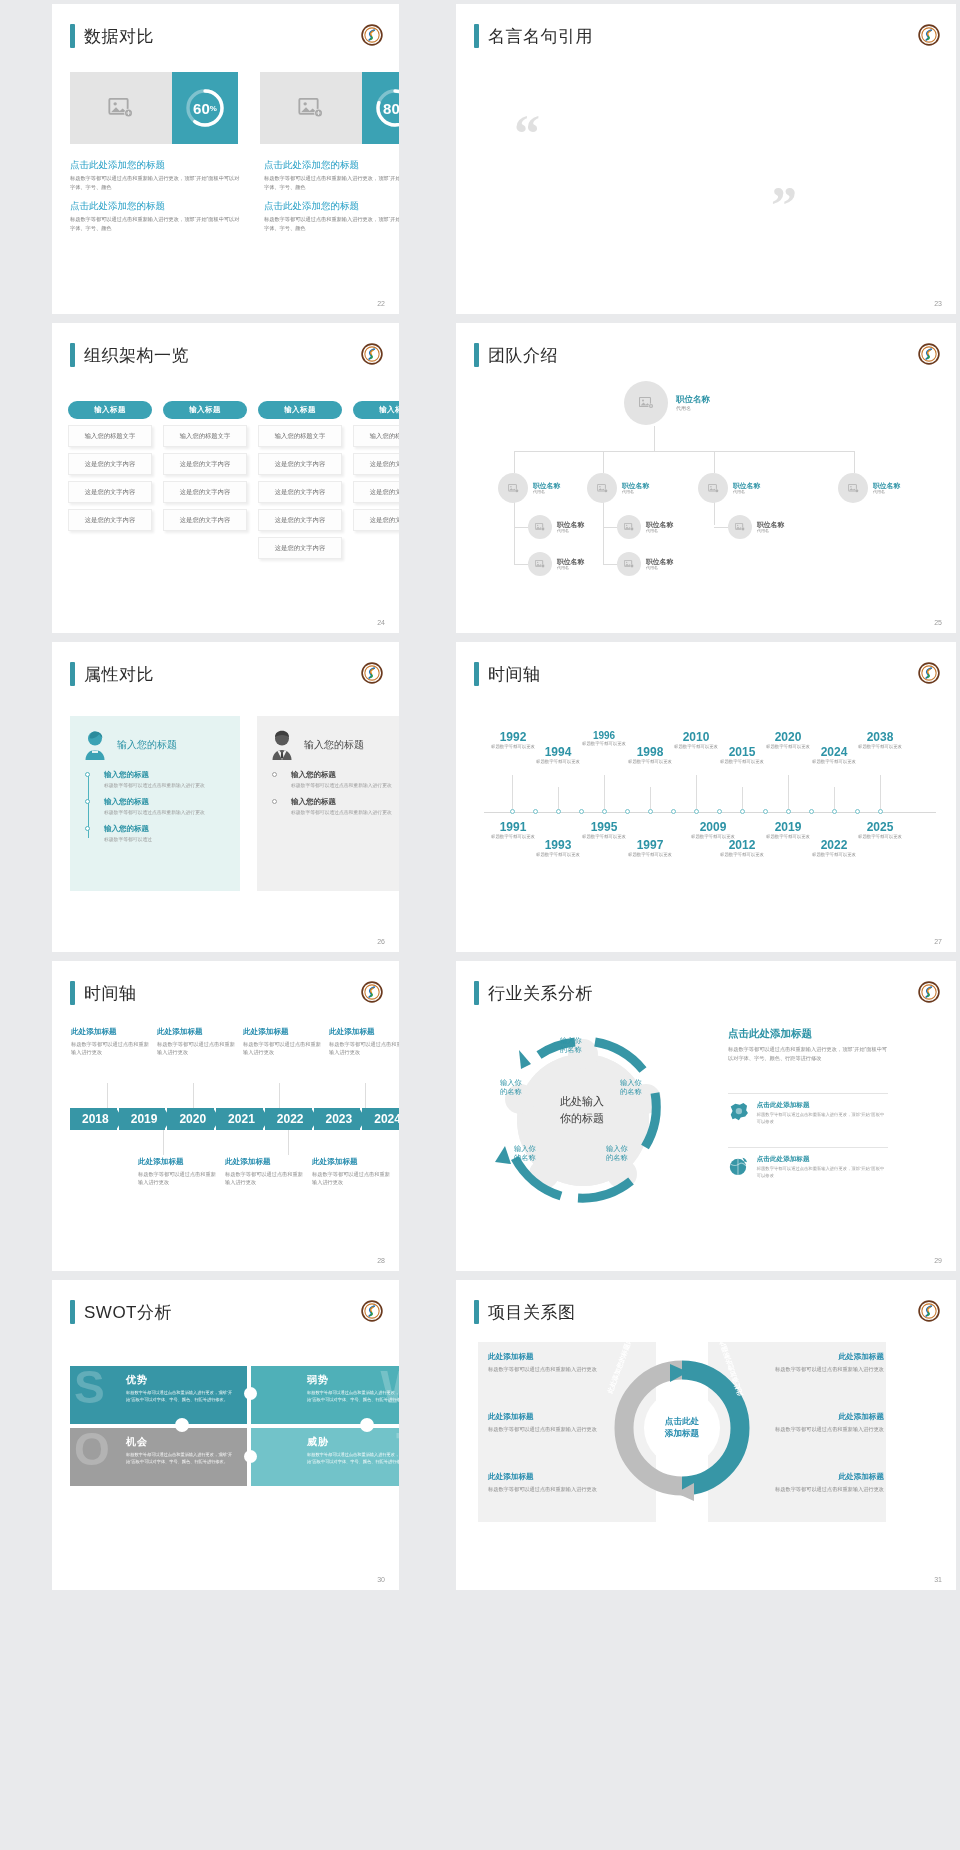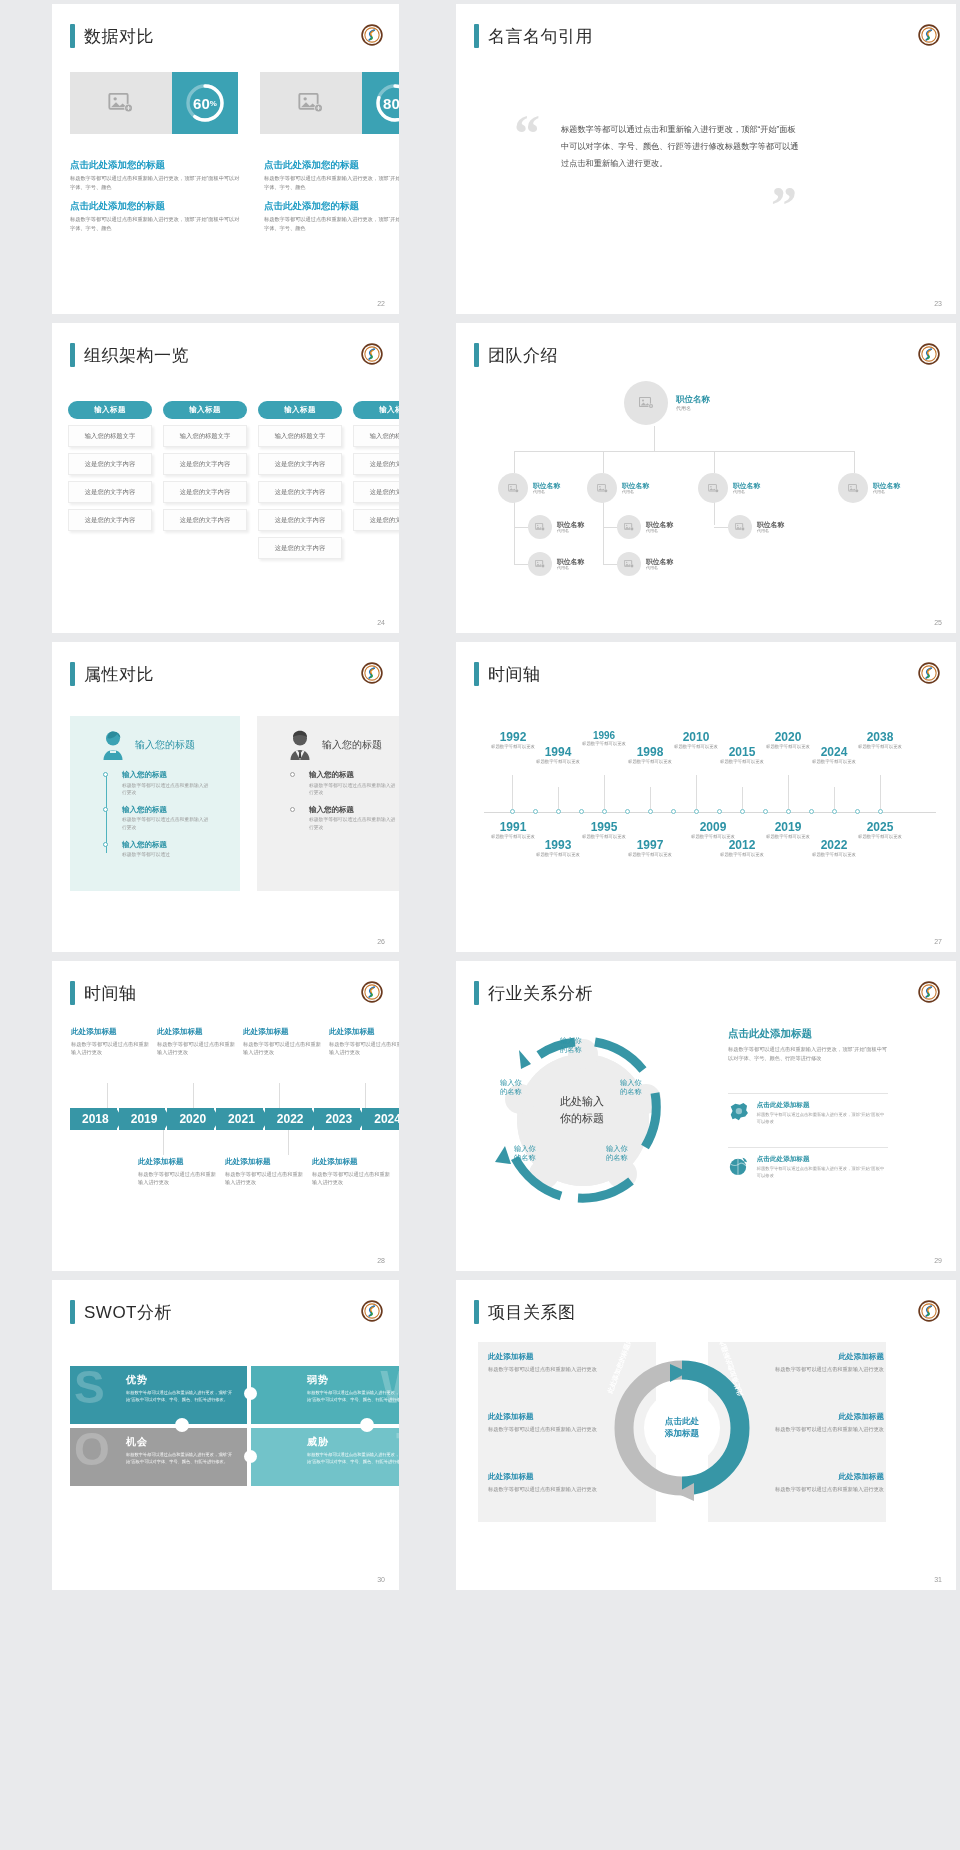--- a/index.html
+++ b/index.html
@@ -17,31 +17,31 @@
   .hdr { position:absolute; left:18px; top:20px; display:flex; align-items:center; gap:9px; }
   .hdr .bar { width:5px; height:24px; background:#3796a6; border-radius:1px; }
   .hdr .t { font-size:17px; color:#2b2b2b; letter-spacing:.5px; }
   .logo { position:absolute; right:16px; top:20px; width:22px; height:22px; }
   .pg { position:absolute; right:14px; bottom:7px; font-size:7px; color:#9b9b9b; }
 
   .teal { color:#2d93a6; }
 
   
   .s22-row { position:absolute; top:68px; left:18px; display:flex; gap:22px; }
-  .s22-card { width:168px; height:62px; display:flex;text-align:center; }
+  .s22-card { width:168px; height:72px; display:flex;text-align:center; }
   .s22-img { flex:1; background:#e4e4e4; display:flex; align-items:center; justify-content:center; }
   .s22-pc { width:66px; background:#3ba2b4; display:flex; align-items:center; justify-content:center; position:relative;}
   .ring { width:44px; height:44px; position:relative; }
   .ring .val { position:absolute; inset:0; display:flex; align-items:center; justify-content:center;
                color:#fff; font-size:15px; font-weight:600; }
   .ring .val sub { font-size:8px; vertical-align:super; }
   .imgico { width:26px; height:20px; }
   .s22-txt { position:absolute; left:18px; width:170px; }
   .s22-txt.c2 { left:212px; }
-  .s22-h { font-size:9.5px; font-weight:bold; color:#1f9cc4; margin-bottom:2px; }
+  .s22-h { font-size:9.5px; font-weight:normal; color:#1f9cc4; margin-bottom:2px; }
   .s22-p { font-size:5.2px; color:#7d7d7d; line-height:1.65; margin-bottom:9px; }
 
   
   .qm { position:absolute; font-family:"Liberation Serif", serif; color:#e0e0e0; font-weight:bold; }
   .q-body { position:absolute; left:105px; top:118px; width:240px; font-size:8.2px;
             color:#4d4d4d; line-height:2.05; }
 
   
   .org { position:absolute; top:78px; left:16px; display:flex; gap:11px; }
   .org-col { width:84px; display:flex; flex-direction:column; gap:6px; }
@@ -52,21 +52,21 @@
 
   
   .av { border-radius:50%; background:#e3e3e3; display:flex; align-items:center; justify-content:center; }
   .nm { font-size:8.5px; font-weight:bold; color:#2d93a6; line-height:1.15; }
   .nm.s { font-size:6.8px; }
   .sub { font-size:5px; color:#8a8a8a; }
   .sub.s { font-size:4px; }
   .ln { position:absolute; background:#dcdcdc; }
 
   
-  .attr { position:absolute; top:74px; width:170px; height:175px; padding:14px 30px; }
+  .attr { position:absolute; top:74px; width:170px; height:175px; padding:14px 12px; }
   .attr.a { left:18px; background:#e5f3f2; }
   .attr.b { left:205px; background:#f0f0f0; }
   .attr-head { display:flex; align-items:center; gap:9px; margin-bottom:10px; }
   .attr-title { font-size:10px; }
   .tl-wrap { position:relative; padding-left:22px; }
   .tl-line { position:absolute; left:6px; top:4px; bottom:6px; width:1px; }
   .tl-item { position:relative; margin-bottom:8px; }
   .tl-dot { position:absolute; left:-19px; top:2px; width:5px; height:5px; border-radius:50%;
             background:#fff; border:1px solid #4fb3bf; }
   .tl-h { font-size:7.5px; font-weight:bold; margin-bottom:1.5px; }
@@ -206,21 +206,20 @@
   </div>
   <svg class="logo" viewBox="0 0 40 40">
     <circle cx="20" cy="20" r="18" fill="none" stroke="#6b3a1e" stroke-width="3"></circle>
     <circle cx="20" cy="20" r="13" fill="#fff" stroke="#c8792e" stroke-width="2"></circle>
     <path d="M24 11 Q13 15 17 21 Q22 25 15 29" fill="none" stroke="#1b6fb5" stroke-width="3.2" stroke-linecap="round"></path>
     <path d="M22 13 Q15 17 19 21" fill="none" stroke="#e08a1e" stroke-width="2.6" stroke-linecap="round"></path>
     <path d="M19 23 Q23 26 17 28" fill="none" stroke="#2f9e44" stroke-width="2.4" stroke-linecap="round"></path>
   </svg>
   <div class="qm" style="left:58px; top:100px; font-size:52px;">“</div>
   <div class="qm" style="left:315px; top:172px; font-size:52px;">”</div>
-  <div class="q-body">标题数字等都可以通过点击和重新输入进行更改，顶部“开始”面板中可以对字体、字号、颜色、行距等进行修改标题数字等都可以通过点击和重新输入进行更改。</div>
   <div class="pg">23</div>
 </div>
 
 <div class="slide">
   <div class="hdr">
     <div class="bar"></div>
     <div class="t">组织架构一览</div>
   </div>
   <svg class="logo" viewBox="0 0 40 40">
     <circle cx="20" cy="20" r="18" fill="none" stroke="#6b3a1e" stroke-width="3"></circle>

